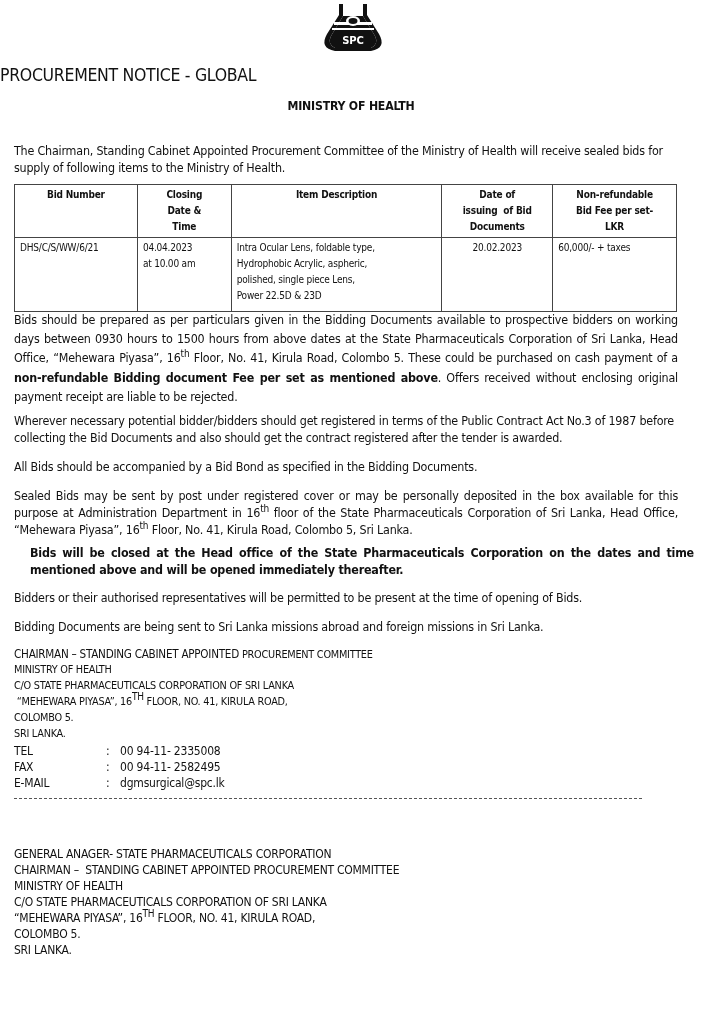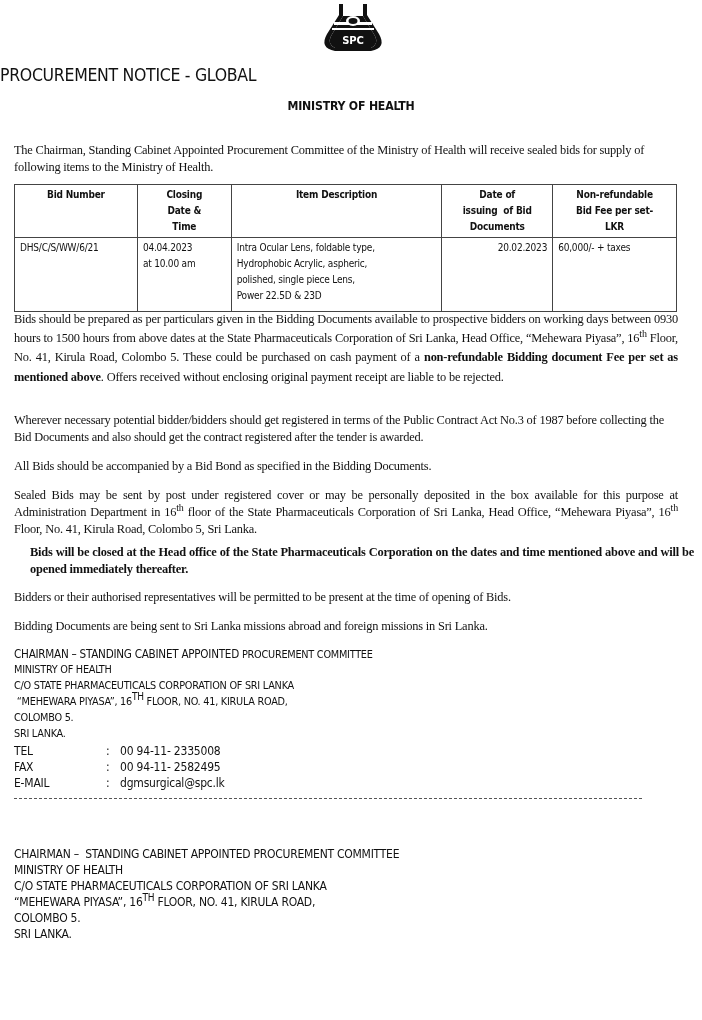--- a/index.html
+++ b/index.html
@@ -16,36 +16,36 @@
     .title {
       position: absolute; left: 0; width: 702px; top: 64px;
       text-align: left; font-weight: normal; font-size: 17.5px; line-height: 22px; letter-spacing: -0.3px;
     }
     .subtitle {
       position: absolute; left: 0; width: 702px; top: 98px;
       text-align: center; font-weight: bold; font-size: 12.2px; line-height: 16px;
     }
     .para {
       position: absolute; left: 14px; width: 664px;
-      font-size: 12.4px; line-height: 17px; font-family: Liberation Serif, serif;
+      font-size: 12.4px; line-height: 17px;
     }
     .justify { text-align: justify; text-align-last: left; }
     .bold { font-weight: bold; }
     sup { font-size: 10px; line-height: 0; vertical-align: 5px; }
     table.bids {
       position: absolute; left: 14px; top: 184px; width: 663px;
       border-collapse: collapse; font-size: 10px; line-height: 16px;
     }
     table.bids th, table.bids td {
       border: 1px solid #444; padding: 2px 5px; vertical-align: top;
     }
     table.bids th { font-weight: bold; text-align: center; height: 51px; }
     table.bids td { height: 74px; }
     .c1 { width: 123px; } .c2 { width: 94px; } .c3 { width: 211px; } .c4 { width: 111px; } .c5 { width: 124px; }
-    td.center { text-align: right; }
+    td.center { text-align: center; }
     .addr {
       position: absolute; left: 14px; width: 640px;
       font-size: 11.6px; line-height: 16px; letter-spacing: -0.25px;
     }
     .addr .line { white-space: nowrap; height: 16px; }
     .addr .sm { font-size: 10.8px; }
     .contact { position: absolute; left: 14px; top: 743px; font-size: 12px; line-height: 16px; }
     .contact .row { display: flex; height: 16px; }
     .contact .lbl { width: 92px; }
     .contact .sep { width: 14px; }
@@ -158,19 +158,20 @@
   <div class="row">
     <span class="lbl">E-MAIL</span>
     <span class="sep">:</span>
     <span>dgmsurgical@spc.lk</span>
   </div>
 </div>
 
 <div class="dashline"></div>
 
 <div class="addr" style="top:846px; font-size:12px; line-height:16.1px;">
+  <div class="line">GENERAL ANAGER- STATE PHARMACEUTICALS CORPORATION</div>
   <div class="line" style="white-space:pre;">CHAIRMAN –  STANDING CABINET APPOINTED PROCUREMENT COMMITTEE</div>
   <div class="line">MINISTRY OF HEALTH</div>
   <div class="line">C/O STATE PHARMACEUTICALS CORPORATION OF SRI LANKA</div>
   <div class="line"><span>“MEHEWARA PIYASA”, 16</span><sup>TH</sup><span> FLOOR, NO. 41, KIRULA ROAD,</span></div>
   <div class="line">COLOMBO 5.</div>
   <div class="line">SRI LANKA.</div>
 </div>
 
 </body></html>

